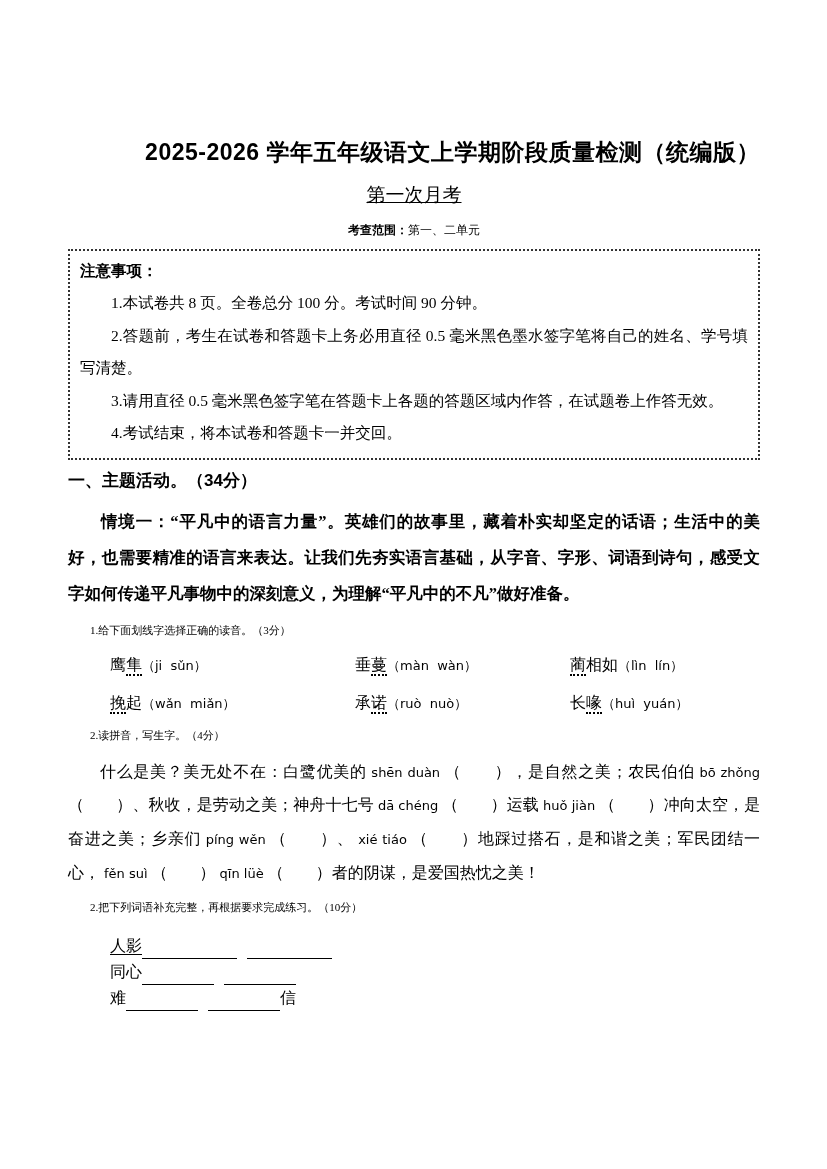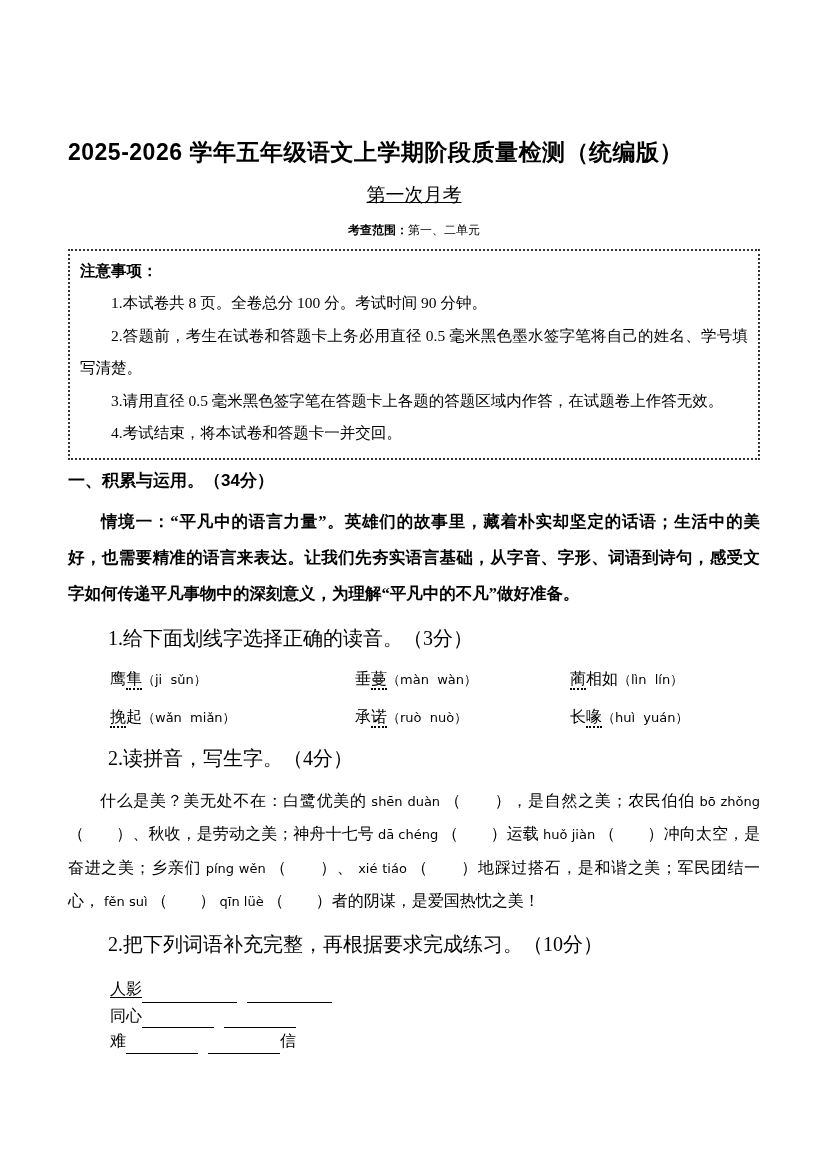--- a/index.html
+++ b/index.html
@@ -12,21 +12,21 @@
     font-family: "Liberation Serif", serif;
     overflow: hidden;
   }
   .content { position: absolute; left: 68px; top: 136px; width: 692px; }
 
   .exam-title {
     margin: 0 0 14px 0;
     font-family: "Liberation Sans", sans-serif;
     font-weight: bold;
     font-size: 23px; line-height: 1.4;
-    text-align: left; letter-spacing: 0.5px;
+    text-align: right; letter-spacing: 0.5px;
   }
   .exam-subtitle {
     margin: 0 0 14px 0;
     font-size: 19px; line-height: 1.4; font-weight: normal;
     text-align: center;
     text-decoration: underline;
   }
   .scope { text-align: center; font-size: 12px; line-height: 1.33; margin-bottom: 10px; }
   .scope-label { font-weight: bold; }
 
@@ -42,21 +42,21 @@
     margin: 10px 0 0 0;
     font-weight: bold;
     font-size: 16.5px; line-height: 2.2;
     text-indent: 2em; text-align: justify;
   }
   .sec-heading {
     margin: 8px 0;
     font-family: "Liberation Sans", sans-serif;
     font-weight: bold; font-size: 17px; line-height: 1.5;
   }
-  .q-prompt { margin: 10px 0; font-size: 20px; line-height: 1.6; text-indent: 2em; }
+  .q-prompt { margin: 10px 0; font-size: 11px; line-height: 1.6; text-indent: 2em; }
 
   .pinyin-row { display: flex; margin: 12px 0; padding-left: 42px; font-size: 16px; line-height: 1.6; }
   .pinyin-row .col1 { flex: 0 0 245px; }
   .pinyin-row .col2 { flex: 0 0 215px; }
   .pinyin-row .col3 { flex: 1 1 auto; }
   .q1-pinyin, .py { font-family: "DejaVu Sans", sans-serif; font-size: 13px; white-space: pre; }
   .em-dot { border-bottom: 2px dotted #000; padding-bottom: 1px; }
 
   .q2-body { margin: 4px 0 0 0; font-size: 16px; line-height: 2.1; text-indent: 2em; text-align: justify; }
   .blank-paren { white-space: pre; }
@@ -79,21 +79,21 @@
 
     <div class="notice-box">
       <div class="notice-heading">注意事项：</div>
       <div class="notice-item">1.本试卷共 8 页。全卷总分 100 分。考试时间 90 分钟。</div>
       <div class="notice-item">2.答题前，考生在试卷和答题卡上务必用直径 0.5 毫米黑色墨水签字笔将自己的姓名、学号填写清楚。</div>
       <div class="notice-item">3.请用直径 0.5 毫米黑色签字笔在答题卡上各题的答题区域内作答，在试题卷上作答无效。</div>
       <div class="notice-item">4.考试结束，将本试卷和答题卡一并交回。</div>
     </div>
 
 
-    <div class="sec-heading">一、积累与运用。（34分）</div>
+    <div class="sec-heading">一、主题活动。（34分）</div>
 
     <p class="para-kai">情境一：“平凡中的语言力量”。英雄们的故事里，藏着朴实却坚定的话语；生活中的美好，也需要精准的语言来表达。让我们先夯实语言基础，从字音、字形、词语到诗句，感受文字如何传递平凡事物中的深刻意义，为理解“平凡中的不凡”做好准备。</p>
 
     <div class="q-prompt">1.给下面划线字选择正确的读音。（3分）</div>
 
     <div class="pinyin-row">
       <span class="col1"><span>鹰</span><span class="em-dot">隼</span><span></span><span class="q1-pinyin">（ji  sǔn）</span></span>
       <span class="col2"><span>垂</span><span class="em-dot">蔓</span><span></span><span class="q1-pinyin">（màn  wàn）</span></span>
       <span class="col3"><span></span><span class="em-dot">蔺</span><span>相如</span><span class="q1-pinyin">（lìn  lín）</span></span>
     </div>

